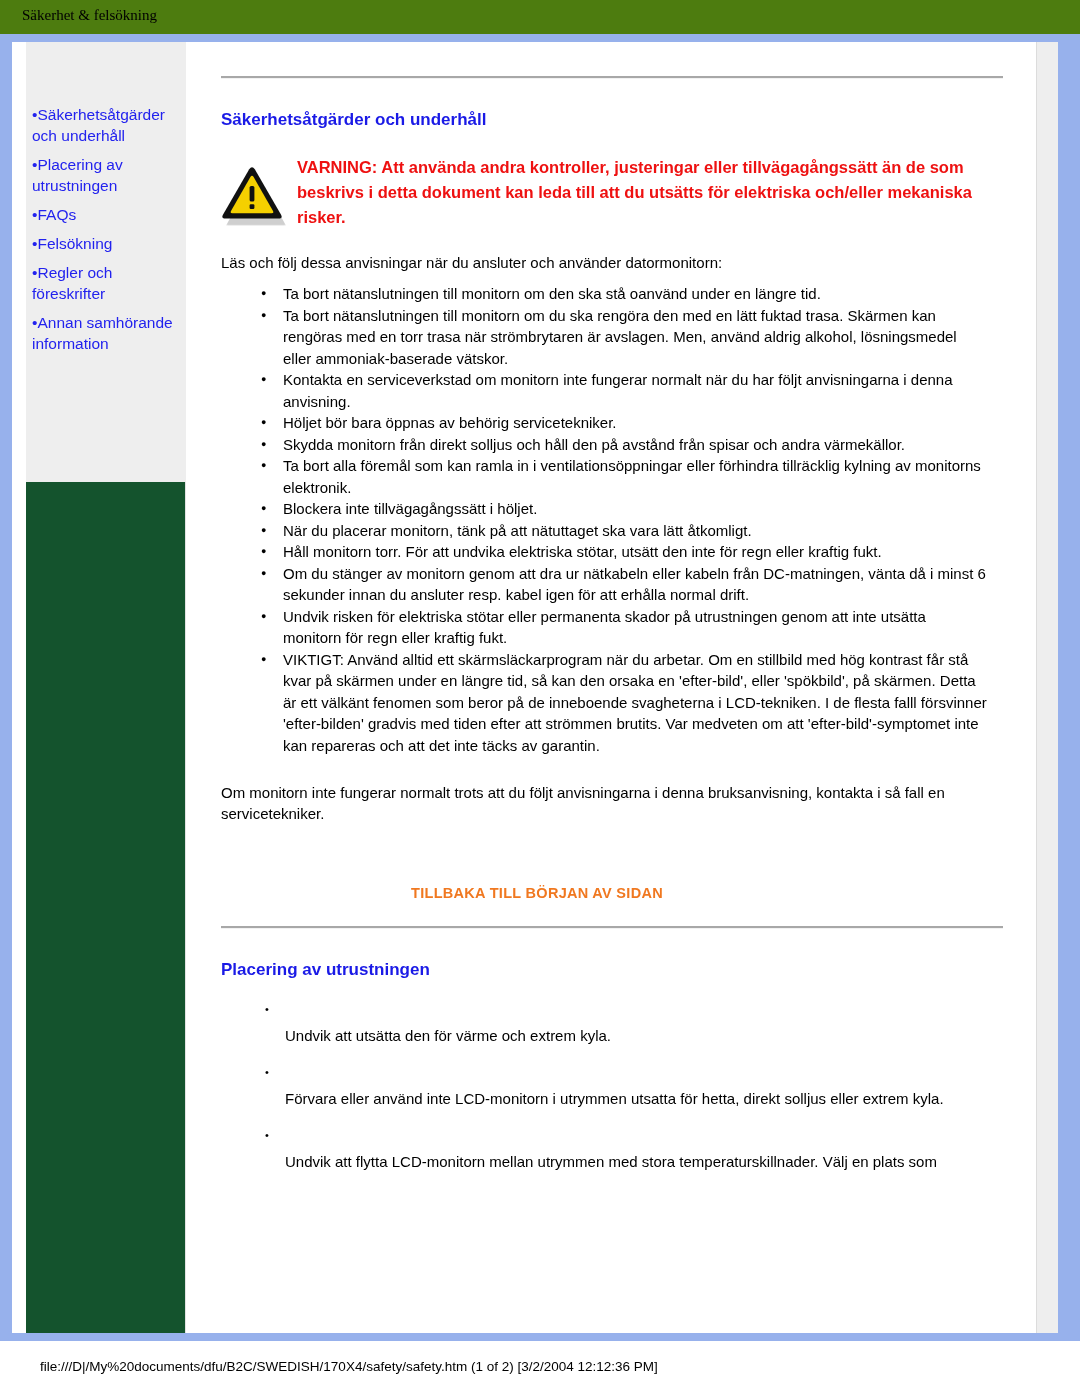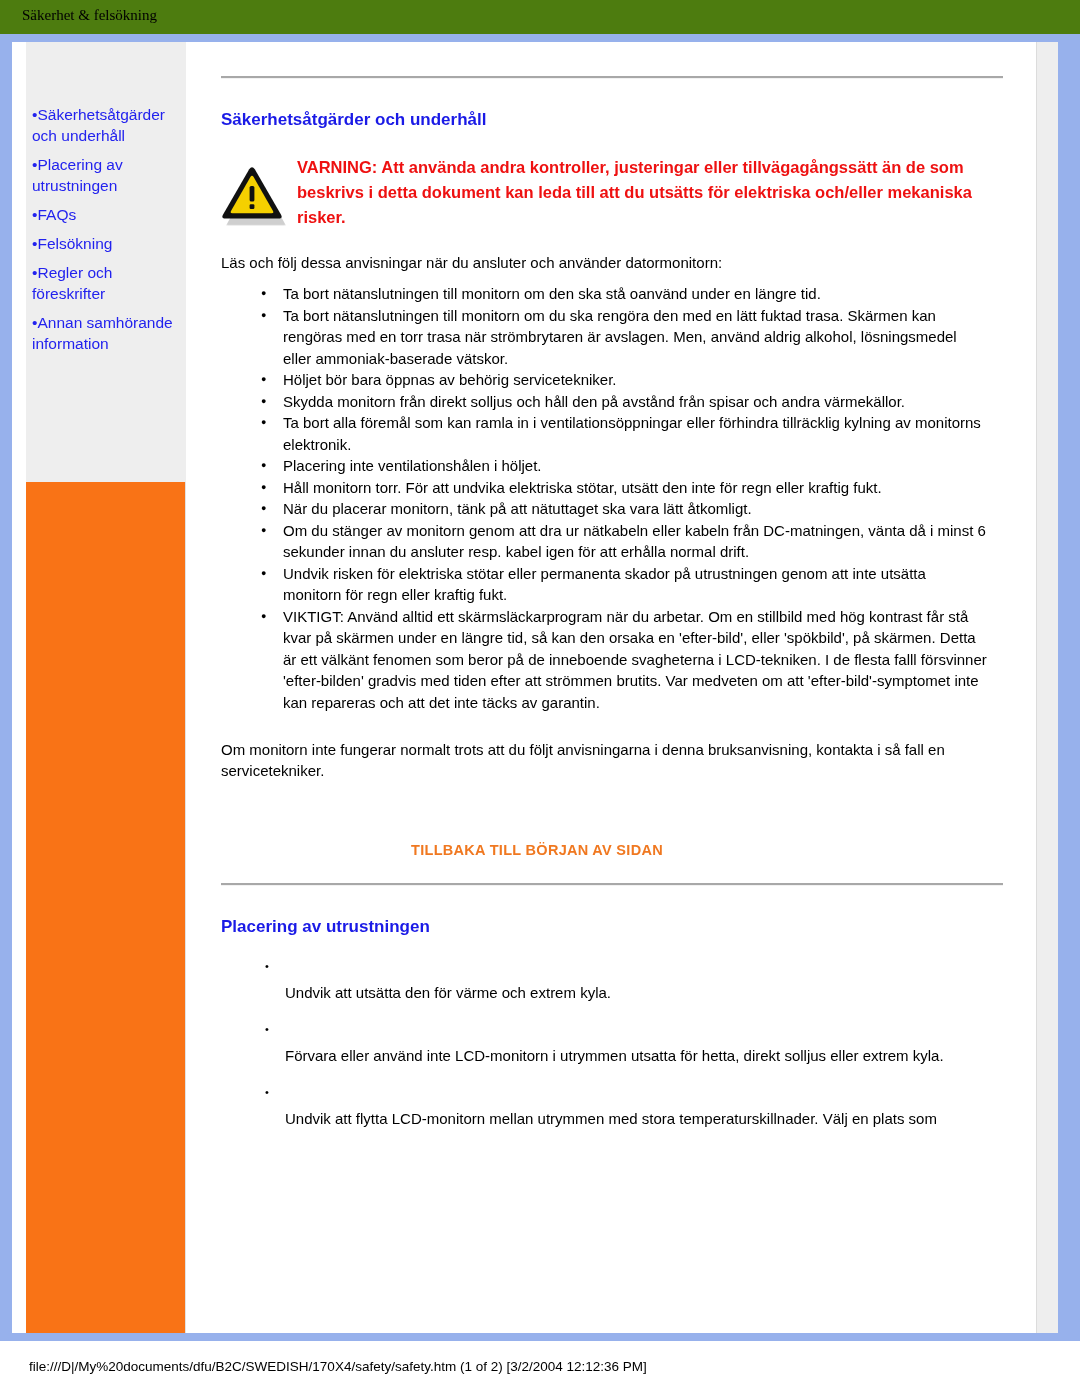--- a/index.html
+++ b/index.html
@@ -53,21 +53,21 @@
     background: #ffffff;
     overflow: hidden;
   }
 
   
   #nav-col {
     position: absolute;
     left: 0; top: 0;
     width: 160px;
     height: 1291px;
-    background: #f97316;
+    background: #14532d;
     border-right: 1px solid #e2e2e2;
   }
   #nav-panel {
     position: absolute;
     left: 0; top: 0;
     width: 160px;
     height: 440px;
     background: #eeeeee;
   }
   #nav-list {
@@ -237,21 +237,21 @@
     font-size: 14.5px;
     font-weight: bold;
     letter-spacing: 0.3px;
     cursor: pointer;
   }
 
   
   #status-bar {
     height: 56px;
     background: #ffffff;
-    padding: 18px 0 0 29px;
+    padding: 18px 0 0 40px;
     font-size: 13.5px;
     color: #000;
   }
 </style>
 </head>
 <body>
 
 <div id="page-header">
   <span>Säkerhet &amp; felsökning</span>
 </div>
@@ -316,26 +316,27 @@
           </div>
         </div>
         <div id="warning-text">VARNING: Att använda andra kontroller, justeringar eller tillvägagångssätt än de som beskrivs i detta dokument kan leda till att du utsätts för elektriska och/eller mekaniska risker.</div>
       </div>
 
       <p class="body-text">Läs och följ dessa anvisningar när du ansluter och använder datormonitorn:</p>
 
       <ul class="bullets">
         <li>Ta bort nätanslutningen till monitorn om den ska stå oanvänd under en längre tid.</li>
         <li>Ta bort nätanslutningen till monitorn om du ska rengöra den med en lätt fuktad trasa. Skärmen kan rengöras med en torr trasa när strömbrytaren är avslagen. Men, använd aldrig alkohol, lösningsmedel eller ammoniak-baserade vätskor.</li>
+        <li>Kontakta en serviceverkstad om monitorn inte fungerar normalt när du har följt anvisningarna i denna anvisning.</li>
         <li>Höljet bör bara öppnas av behörig servicetekniker.</li>
         <li>Skydda monitorn från direkt solljus och håll den på avstånd från spisar och andra värmekällor.</li>
         <li>Ta bort alla föremål som kan ramla in i ventilationsöppningar eller förhindra tillräcklig kylning av monitorns elektronik.</li>
-        <li>Placering inte ventilationshålen i höljet.</li>
+        <li>Blockera inte tillvägagångssätt i höljet.</li>
+        <li>När du placerar monitorn, tänk på att nätuttaget ska vara lätt åtkomligt.</li>
         <li>Håll monitorn torr. För att undvika elektriska stötar, utsätt den inte för regn eller kraftig fukt.</li>
-        <li>När du placerar monitorn, tänk på att nätuttaget ska vara lätt åtkomligt.</li>
         <li>Om du stänger av monitorn genom att dra ur nätkabeln eller kabeln från DC-matningen, vänta då i minst 6 sekunder innan du ansluter resp. kabel igen för att erhålla normal drift.</li>
         <li>Undvik risken för elektriska stötar eller permanenta skador på utrustningen genom att inte utsätta monitorn för regn eller kraftig fukt.</li>
         <li>VIKTIGT: Använd alltid ett skärmsläckarprogram när du arbetar. Om en stillbild med hög kontrast får stå kvar på skärmen under en längre tid, så kan den orsaka en 'efter-bild', eller 'spökbild', på skärmen. Detta är ett välkänt fenomen som beror på de inneboende svagheterna i LCD-tekniken. I de flesta falll försvinner 'efter-bilden' gradvis med tiden efter att strömmen brutits. Var medveten om att 'efter-bild'-symptomet inte kan repareras och att det inte täcks av garantin.</li>
       </ul>
 
       <p class="body-text tight">Om monitorn inte fungerar normalt trots att du följt anvisningarna i denna bruksanvisning, kontakta i så fall en servicetekniker.</p>
 
       <div id="back-to-top-wrap">
         <span id="back-to-top">TILLBAKA TILL BÖRJAN AV SIDAN</span>
       </div>

